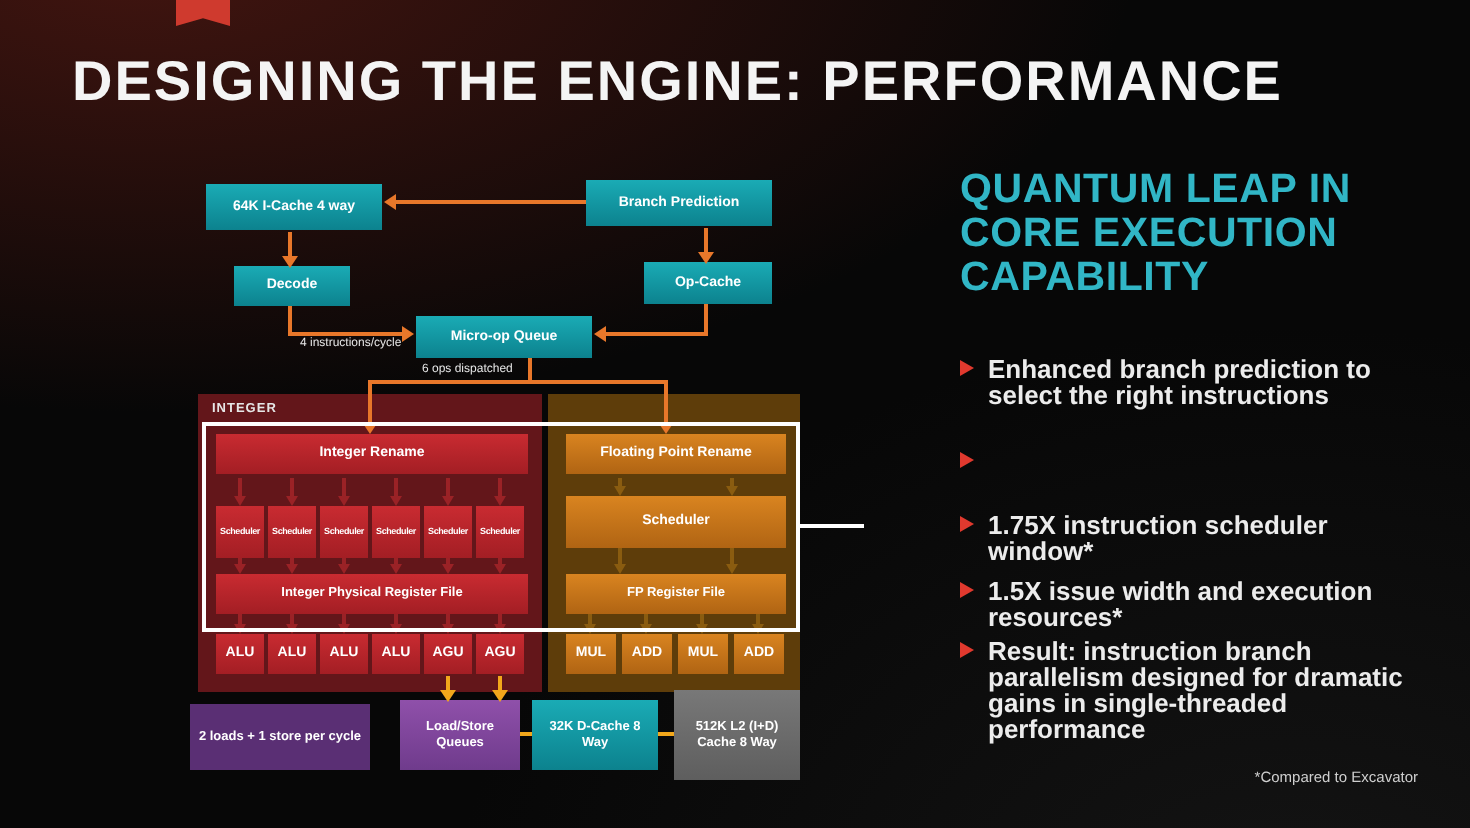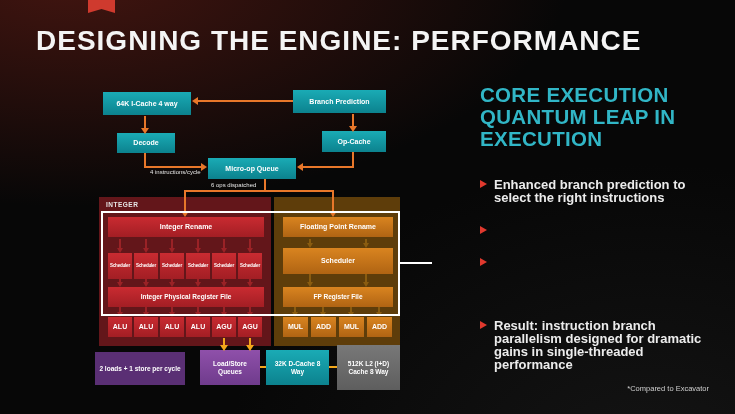--- a/index.html
+++ b/index.html
@@ -140,34 +140,39 @@
   <div class="bx pur t65" style="left:200px;top:350px;width:60px;height:35px">Load/Store Queues</div>
   <div class="bx teal t65" style="left:266px;top:350px;width:63px;height:35px">32K D-Cache 8 Way</div>
   <div class="bx gray t65" style="left:337px;top:345px;width:63px;height:45px">512K L2 (I+D) Cache 8 Way</div>
 
   <div class="arr v head-down" style="--c:#f2a71b;left:223px;top:338px;height:7px"></div>
   <div class="arr v head-down" style="--c:#f2a71b;left:249px;top:338px;height:7px"></div>
   <div class="arr h" style="--c:#f2a71b;left:260px;top:366px;width:6px"></div>
   <div class="arr h" style="--c:#f2a71b;left:329px;top:366px;width:8px"></div>
 
   <div class="qh">
+    <div>QUANTUM LEAP IN</div>
     <div>CORE EXECUTION</div>
-    <div>QUANTUM LEAP IN</div>
-    <div>EXECUTION</div>
+    <div>CAPABILITY</div>
   </div>
 
   <div class="bullet" style="top:178px">
     <span class="tri"></span>
     <span>Enhanced branch prediction to select the right instructions</span>
   </div>
   <div class="bullet" style="top:224px">
     <span class="tri"></span>
   </div>
   <div class="bullet" style="top:256px">
     <span class="tri"></span>
+    <span>1.75X instruction scheduler window*</span>
+  </div>
+  <div class="bullet" style="top:289px">
+    <span class="tri"></span>
+    <span>1.5X issue width and execution resources*</span>
   </div>
   <div class="bullet" style="top:319px">
     <span class="tri"></span>
     <span>Result: instruction branch parallelism designed for dramatic gains in single-threaded performance</span>
   </div>
 
   <div class="footnote">*Compared to Excavator</div>
 
 </div>
 

